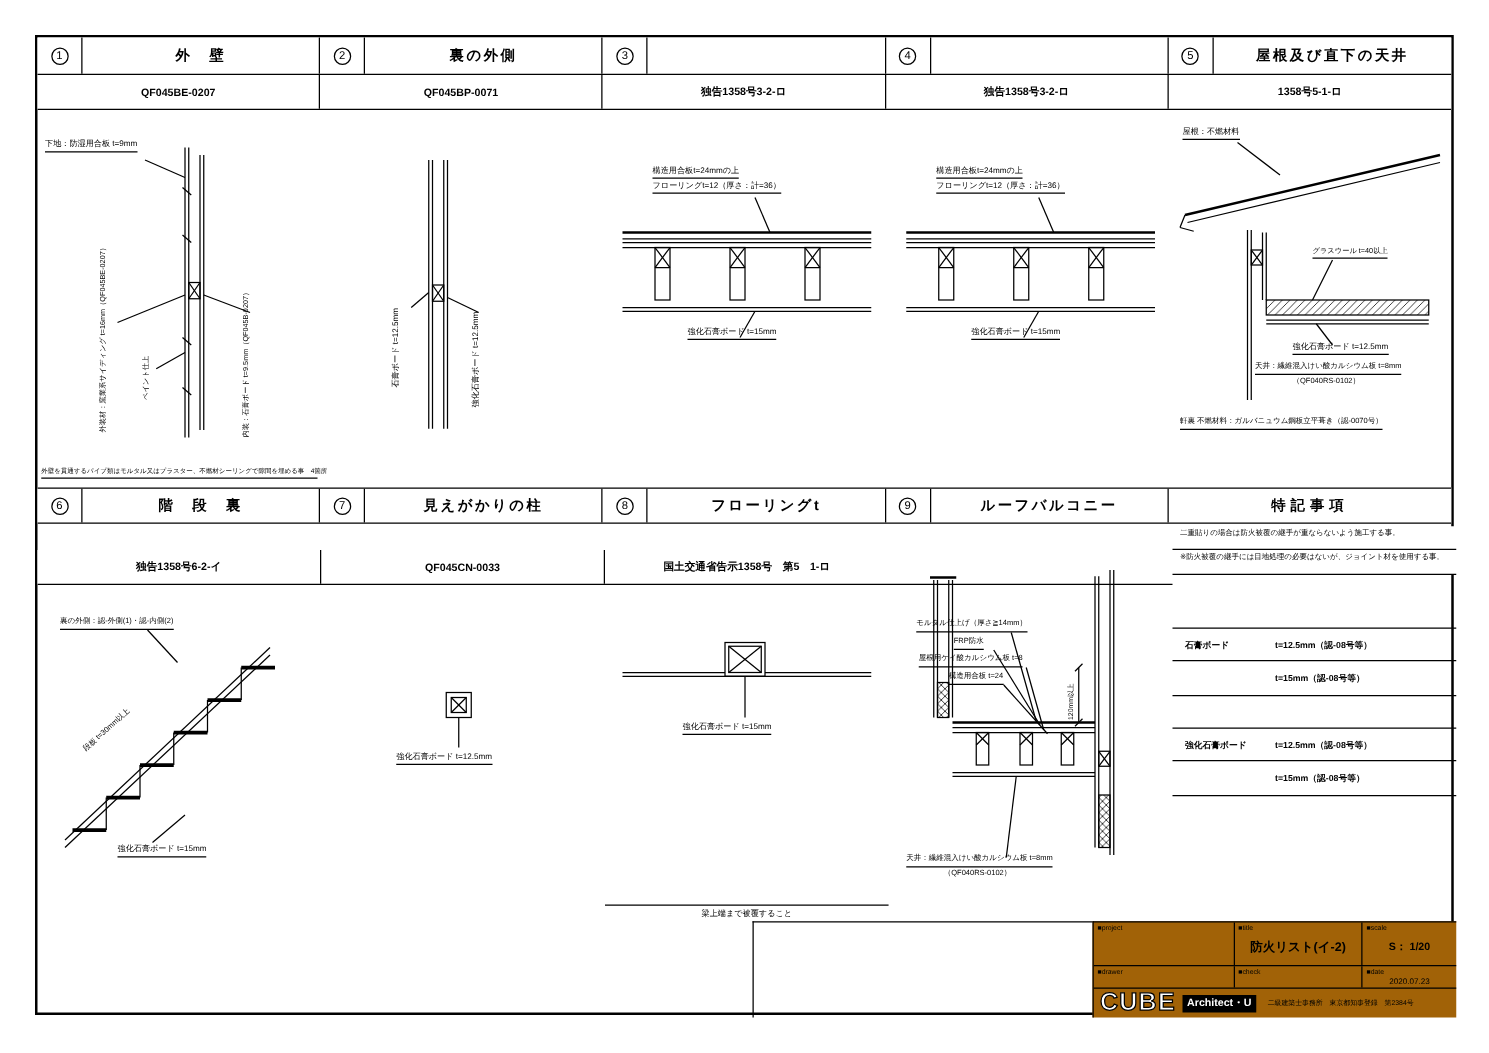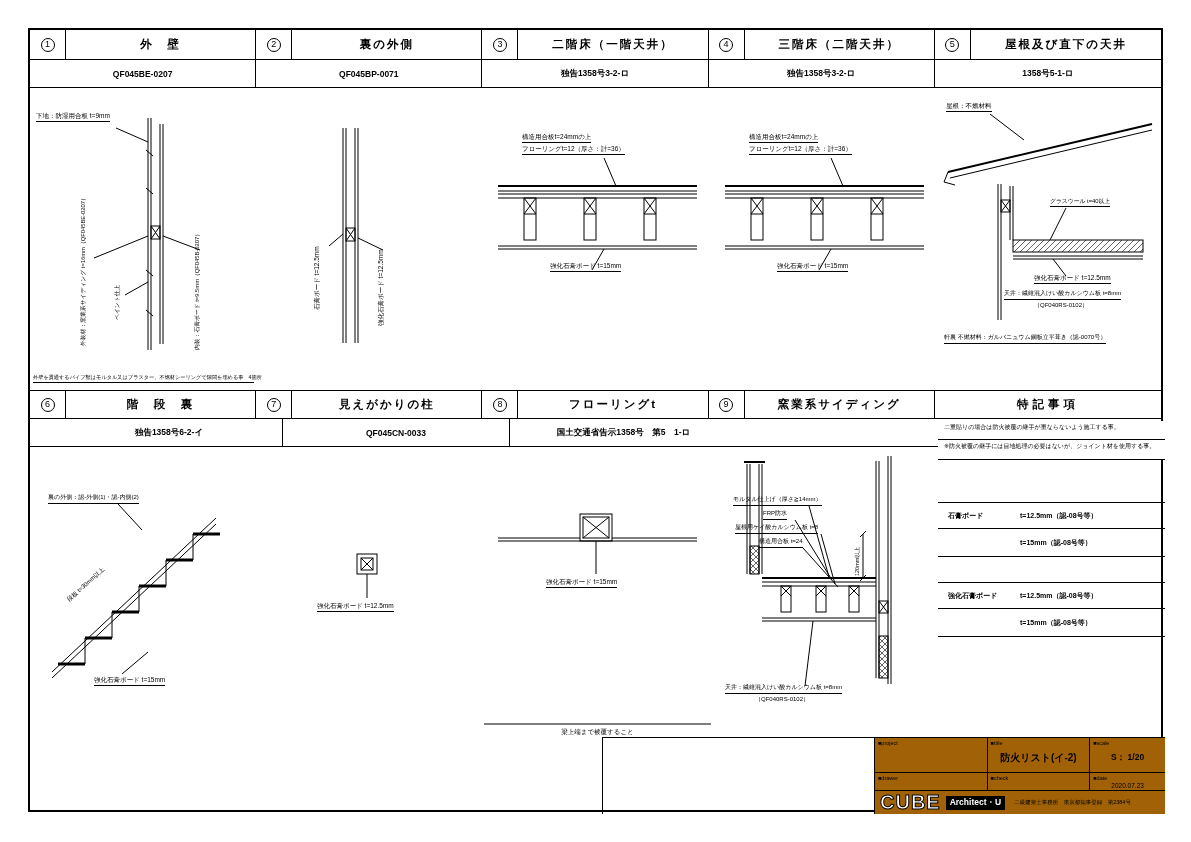--- a/index.html
+++ b/index.html
@@ -13,21 +13,21 @@
   .hband{height:30px;border-bottom:1px solid #000;}
   .hband2{top:360px;height:29px;border-top:1px solid #000;border-bottom:1px solid #000;}
   .hcell{display:flex;width:227px;border-right:1px solid #000;}
   .hcell:last-child{border-right:none;}
   .numbox{width:36px;border-right:1px solid #000;display:flex;align-items:center;justify-content:center;}
   .numball{width:14px;height:14px;border:1px solid #000;border-radius:50%;font-size:9px;line-height:1;
            display:flex;align-items:center;justify-content:center;}
   .tbox{flex:1;display:flex;align-items:center;justify-content:center;font-weight:bold;font-size:11.5px;letter-spacing:2px;}
   .cband{height:28px;border-bottom:1px solid #000;}
   .cband1{top:30px;}
-  .cband2{top:389px;width:908px;padding-left:26px;}
+  .cband2{top:410px;width:908px;}
   .ccell{width:227px;display:flex;align-items:center;justify-content:center;font-weight:bold;font-size:8.5px;border-right:1px solid #000;}
   .ccell:last-child{border-right:none;}
 
   
   .draw{position:absolute;width:227px;}
   .drow1{top:58px;height:302px;}
   .drow2{top:416px;height:291px;}
   .draw svg{position:absolute;left:0;top:0;}
 
   .ann{position:absolute;font-size:6.5px;line-height:1.25;white-space:nowrap;color:#000;}
@@ -97,27 +97,25 @@
     <div class="hcell">
       <div class="numbox">
             <span class="numball">2</span>
           </div>
       <div class="tbox">裏の外側</div>
     </div>
     <div class="hcell">
       <div class="numbox">
             <span class="numball">3</span>
           </div>
-      <div class="tbox">二階床（一階天井）</div>
     </div>
     <div class="hcell">
       <div class="numbox">
             <span class="numball">4</span>
           </div>
-      <div class="tbox">三階床（二階天井）</div>
     </div>
     <div class="hcell">
       <div class="numbox">
             <span class="numball">5</span>
           </div>
       <div class="tbox">屋根及び直下の天井</div>
     </div>
   </div>
 
   <div class="band cband cband1">
@@ -279,21 +277,21 @@
     <div class="hcell">
       <div class="numbox">
             <span class="numball">8</span>
           </div>
       <div class="tbox">フローリングt</div>
     </div>
     <div class="hcell">
       <div class="numbox">
             <span class="numball">9</span>
           </div>
-      <div class="tbox">窯業系サイディング</div>
+      <div class="tbox">ルーフバルコニー</div>
     </div>
     <div class="hcell">
       <div class="tbox" style="letter-spacing:4px">特記事項</div>
     </div>
   </div>
 
   <div class="band cband cband2">
     <div class="ccell">独告1358号6-2-イ</div>
     <div class="ccell">QF045CN-0033</div>
     <div class="ccell" style="border-right:none">国土交通省告示1358号　第5　1-ロ</div>

